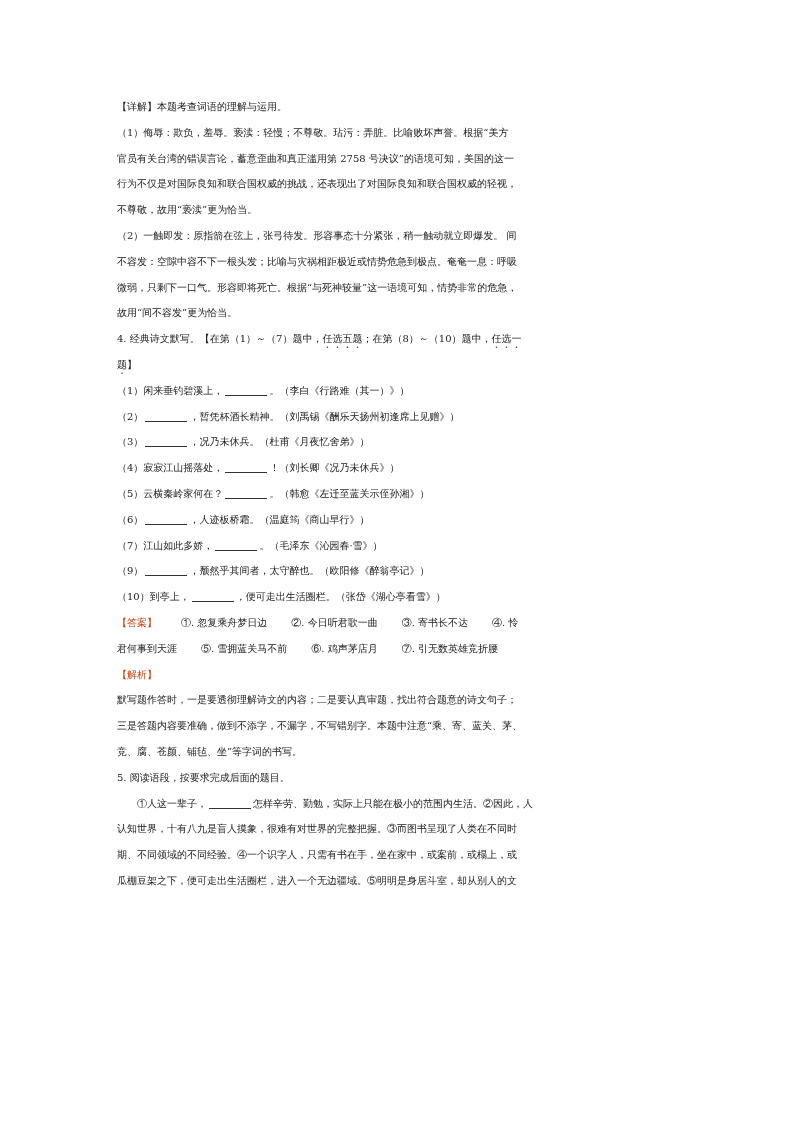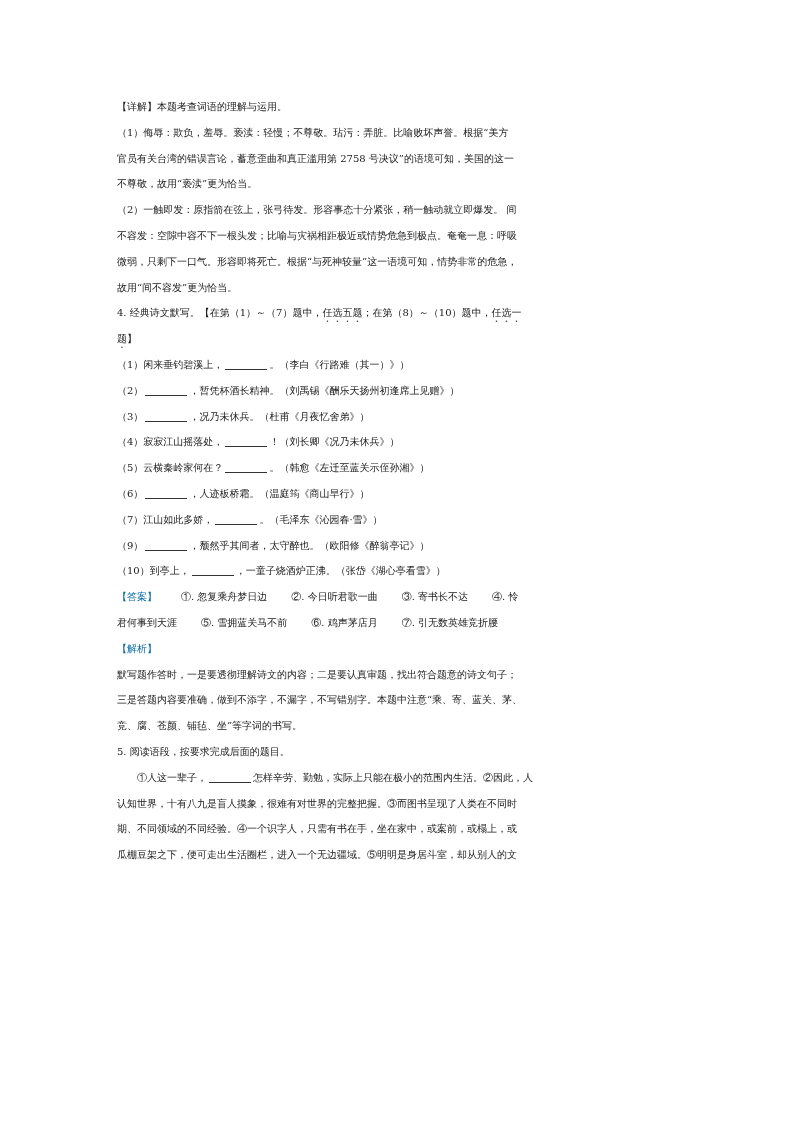--- a/index.html
+++ b/index.html
@@ -6,37 +6,38 @@
     body {
       width: 793px; height: 1122px; position: relative; overflow: hidden;
       font-family: "DejaVu Serif", "Liberation Serif", serif;
       color: #1a1a1a;
     }
     .page {
       position: absolute; left: 117px; top: 94px; width: 562px;
       font-size: 10px; line-height: 25.8px;
     }
     .line { white-space: nowrap; overflow: visible; }
-    .blue { color: #0369a1; }
+    .blue { color: #c2410c; }
     .item { padding-left: 0; }
     .indent { text-indent: 2em; }
     .dotted { text-emphasis: dot; text-emphasis-position: under; -webkit-text-emphasis: dot; -webkit-text-emphasis-position: under; }
     .blank { display: inline-block; width: 42px; border-bottom: 1px solid #333; height: 14px; vertical-align: -2px; margin: 0 2px; }
     .ans-gap-lg { display: inline-block; width: 24px; }
     p { margin: 0; }
   </style>
 </head>
 <body>
 
 <div class="page">
 
   <p class="line">【详解】本题考查词语的理解与运用。</p>
   <div>
     <p class="line">（1）侮辱：欺负，羞辱。亵渎：轻慢；不尊敬。玷污：弄脏。比喻败坏声誉。根据“美方</p>
     <p class="line">官员有关台湾的错误言论，蓄意歪曲和真正滥用第 2758 号决议”的语境可知，美国的这一</p>
+    <p class="line">行为不仅是对国际良知和联合国权威的挑战，还表现出了对国际良知和联合国权威的轻视，</p>
     <p class="line">不尊敬，故用“亵渎”更为恰当。</p>
   </div>
   <div>
     <p class="line">（2）一触即发：原指箭在弦上，张弓待发。形容事态十分紧张，稍一触动就立即爆发。 间</p>
     <p class="line">不容发：空隙中容不下一根头发；比喻与灾祸相距极近或情势危急到极点。奄奄一息：呼吸</p>
     <p class="line">微弱，只剩下一口气。形容即将死亡。根据“与死神较量”这一语境可知，情势非常的危急，</p>
     <p class="line">故用“间不容发”更为恰当。</p>
   </div>
 
   <p class="line">
@@ -48,21 +49,21 @@
 
   <div>
     <p class="line item"><span>（1）闲来垂钓碧溪上，</span><span class="blank"></span><span>。（李白《行路难（其一）》）</span></p>
     <p class="line item"><span>（2）</span><span class="blank"></span><span>，暂凭杯酒长精神。（刘禹锡《酬乐天扬州初逢席上见赠》）</span></p>
     <p class="line item"><span>（3）</span><span class="blank"></span><span>，况乃未休兵。（杜甫《月夜忆舍弟》）</span></p>
     <p class="line item"><span>（4）寂寂江山摇落处，</span><span class="blank"></span><span>！（刘长卿《况乃未休兵》）</span></p>
     <p class="line item"><span>（5）云横秦岭家何在？</span><span class="blank"></span><span>。（韩愈《左迁至蓝关示侄孙湘》）</span></p>
     <p class="line item"><span>（6）</span><span class="blank"></span><span>，人迹板桥霜。（温庭筠《商山早行》）</span></p>
     <p class="line item"><span>（7）江山如此多娇，</span><span class="blank"></span><span>。（毛泽东《沁园春·雪》）</span></p>
     <p class="line item"><span>（9）</span><span class="blank"></span><span>，颓然乎其间者，太守醉也。（欧阳修《醉翁亭记》）</span></p>
-    <p class="line item"><span>（10）到亭上，</span><span class="blank"></span><span>，一童子烧酒炉正沸。（张岱《湖心亭看雪》）</span></p>
+    <p class="line item"><span>（10）到亭上，</span><span class="blank"></span><span>，便可走出生活圈栏。（张岱《湖心亭看雪》）</span></p>
   </div>
 
   <div>
     <p class="line">
       <span class="blue">【答案】</span><span class="ans-gap-lg"></span><span>①. 忽复乘舟梦日边</span><span class="ans-gap-lg"></span><span>②. 今日听君歌一曲</span><span class="ans-gap-lg"></span><span>③. 寄书长不达</span><span class="ans-gap-lg"></span><span>④. 怜</span>
     </p>
     <p class="line">
       <span>君何事到天涯</span><span class="ans-gap-lg"></span><span>⑤. 雪拥蓝关马不前</span><span class="ans-gap-lg"></span><span>⑥. 鸡声茅店月</span><span class="ans-gap-lg"></span><span>⑦. 引无数英雄竞折腰</span>
     </p>
   </div>

